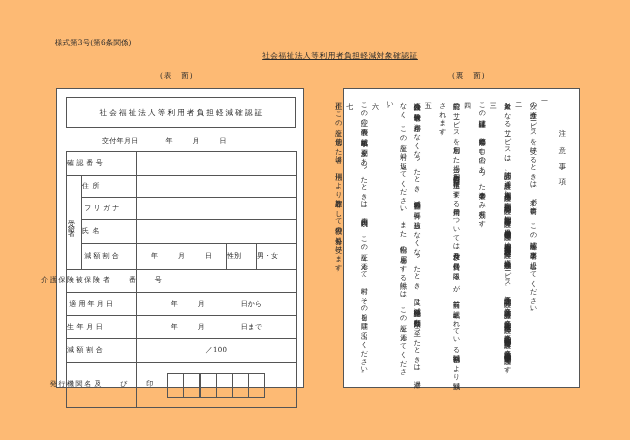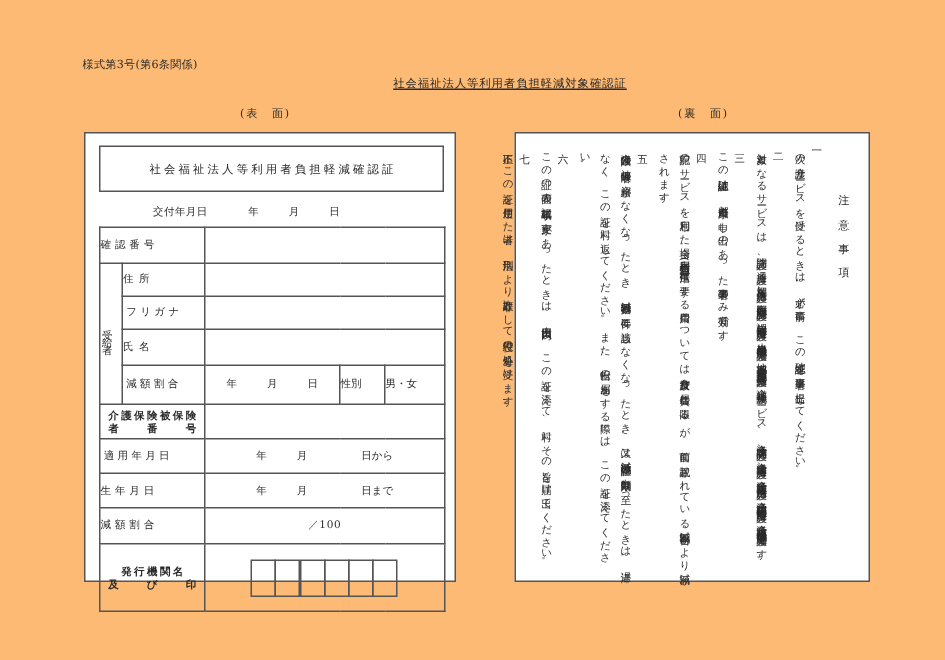--- a/index.html
+++ b/index.html
@@ -183,25 +183,23 @@
     display: block;
     width: 15px;
     height: 23px;
     border: 0.7px solid #555;
     margin-left: -0.7px;
     font-style: normal;
   }
 
   .two-line {
     display: flex;
-    flex-direction: column;
     align-items: center;
     justify-content: center;
     line-height: 1.35;
-    font-weight: bold;
   }
   .two-line span { letter-spacing: 1.6px; padding-left: 1.6px; white-space: nowrap; }
 
   
   .notes {
     position: absolute;
     left: 8px;
     top: 8px;
     right: 8px;
     bottom: 8px;

